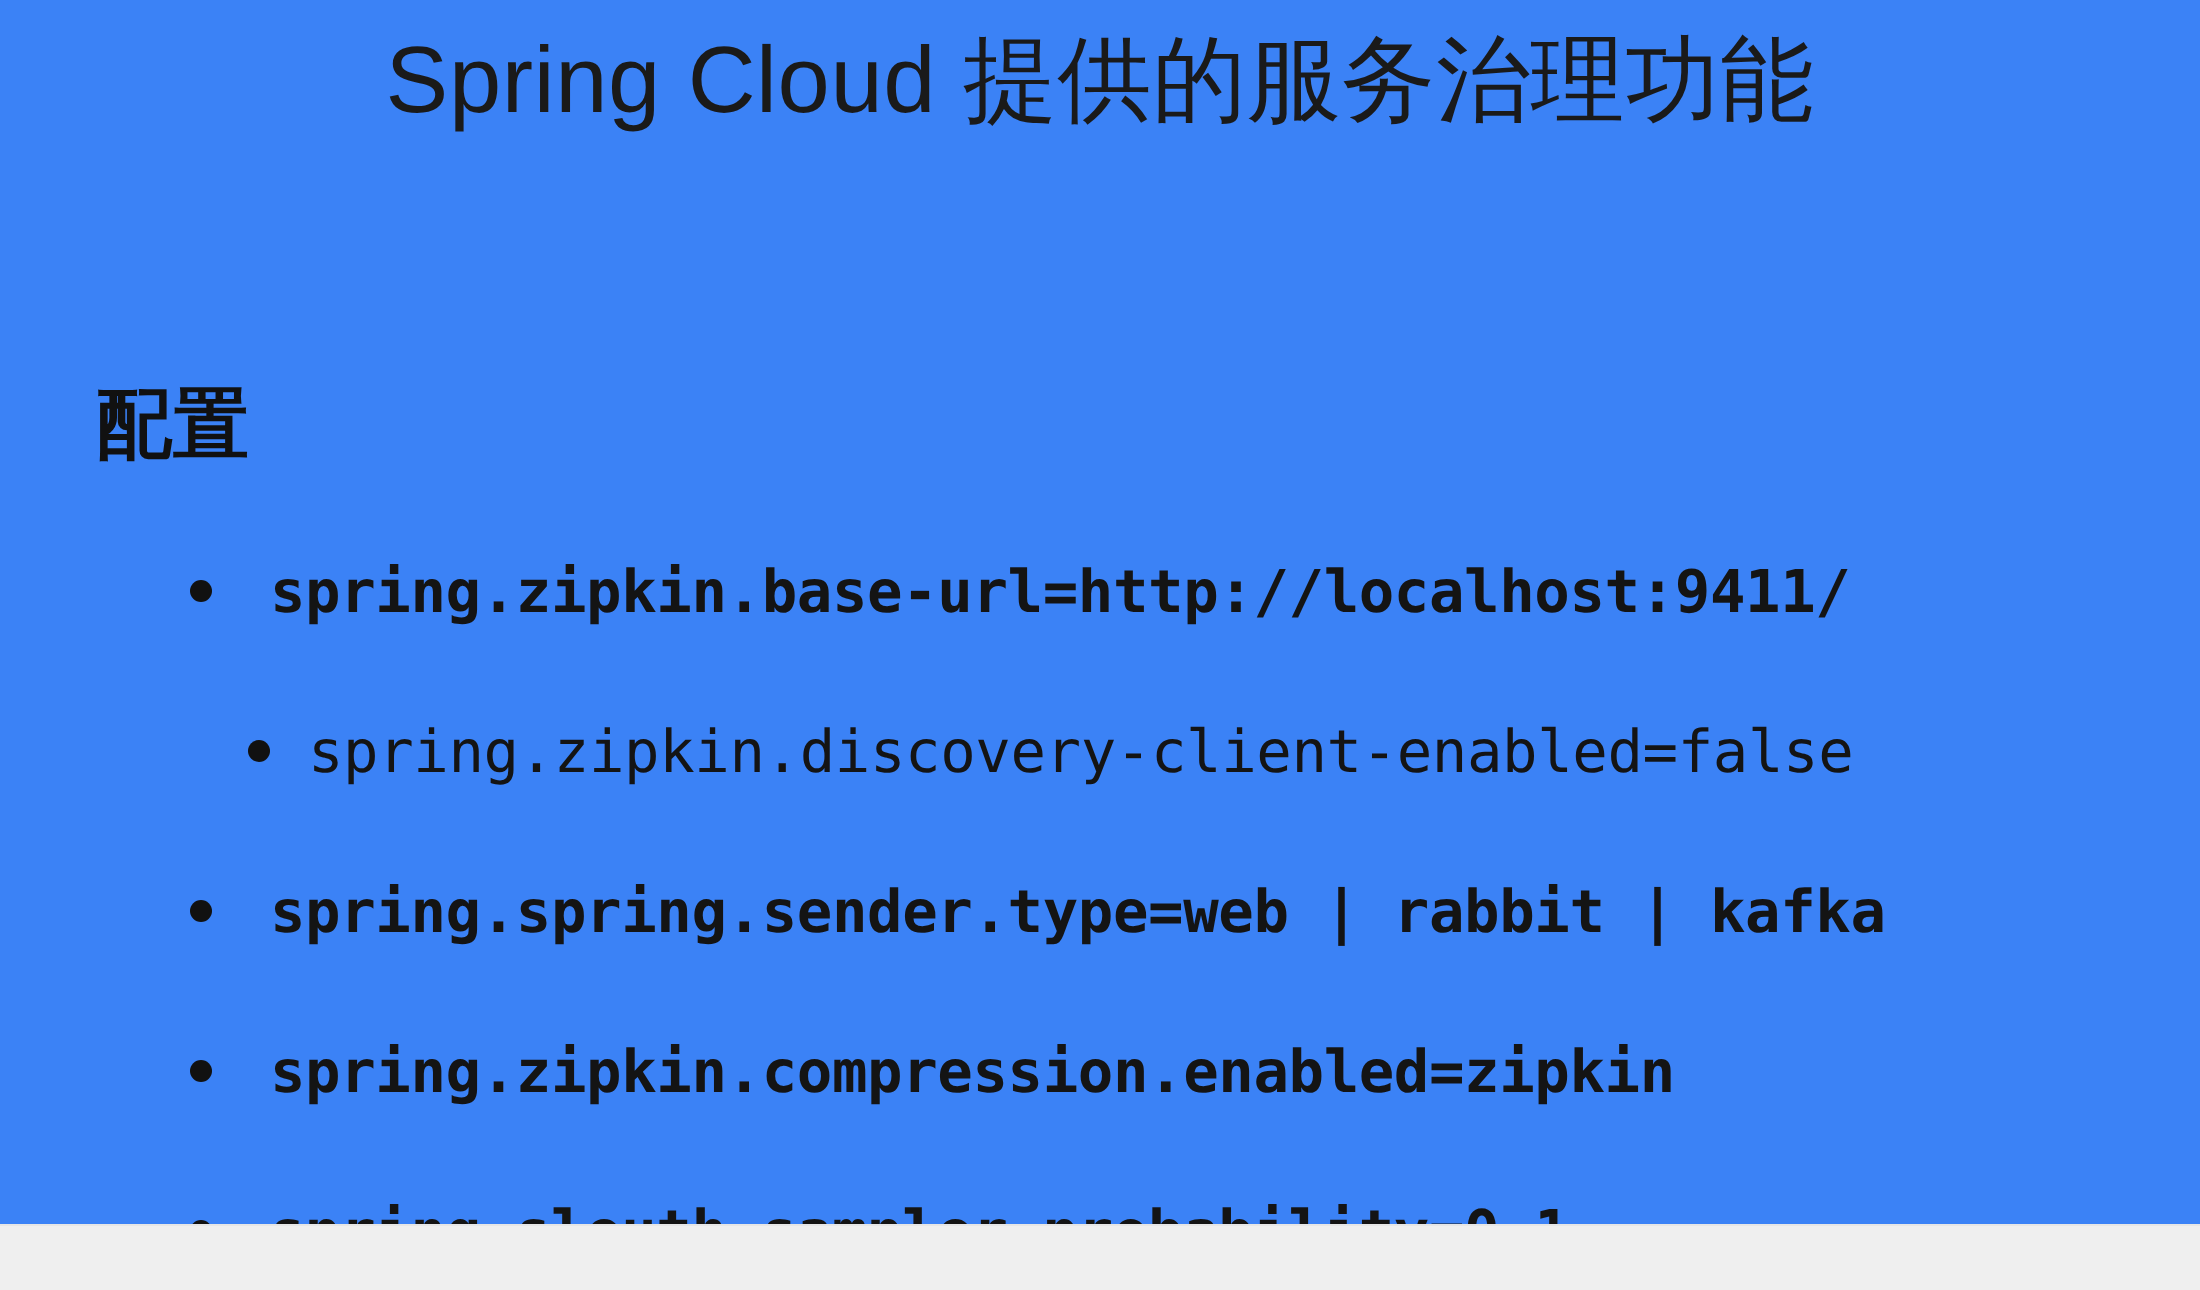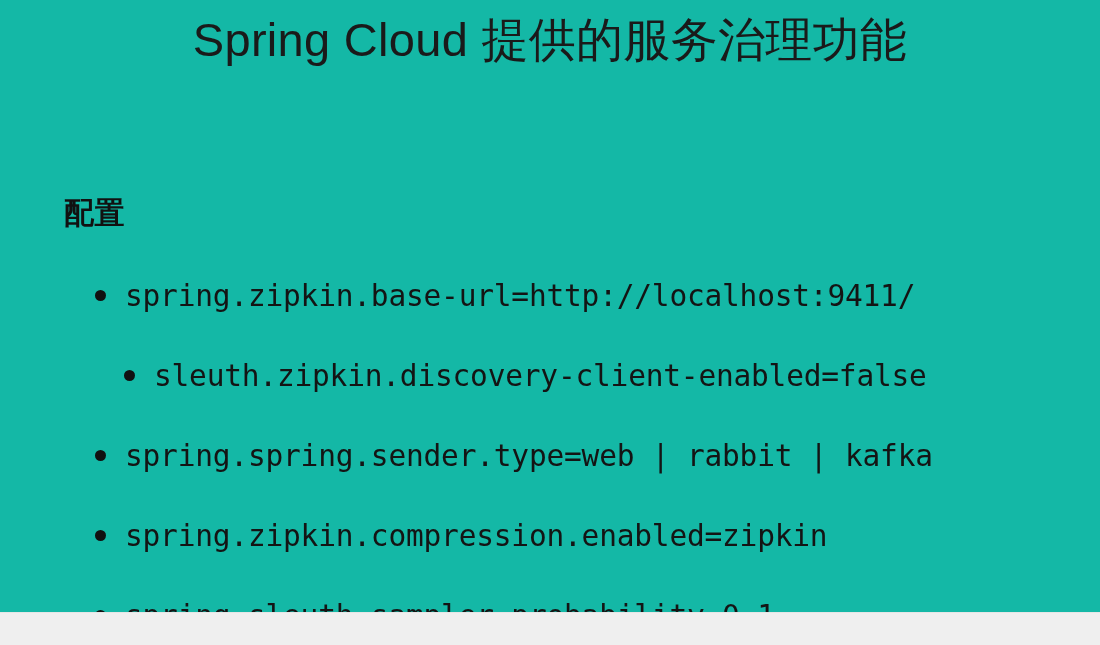--- a/index.html
+++ b/index.html
@@ -13,21 +13,21 @@
     font-family: "Liberation Sans", sans-serif;
     overflow: hidden;
     position: relative;
     -webkit-font-smoothing: antialiased;
   }
 
   
   .slide {
     position: absolute;
     inset: 0;
-    background: #14b8a6;
+    background: #3b82f6;
     padding-left: 24px;
   }
 
   
   .slide-title {
     position: absolute;
     top: 8px;
     left: 0;
     width: 1100px;
     text-align: center;
@@ -37,23 +37,23 @@
     line-height: 64px;
     letter-spacing: 0.3px;
     color: #1a1a1a;
     white-space: nowrap;
   }
 
   
   .section-heading {
     position: absolute;
     top: 192px;
-    left: 64px;
+    left: 48px;
     font-family: "Liberation Sans", sans-serif;
-    font-size: 30px;
+    font-size: 38px;
     font-weight: 700;
     line-height: 42px;
     color: #111111;
     letter-spacing: 0.5px;
   }
 
   
   .bullet-list {
     position: absolute;
     top: 268px;
@@ -83,21 +83,21 @@
     font-family: "DejaVu Sans Mono", "Liberation Mono", monospace;
     font-size: 29.5px;
     font-weight: 400;
     color: #141414;
     letter-spacing: -0.2px;
     white-space: pre;
   }
 
   
   .bullet-item.level-1 .bullet-dot { left: 95px; }
-  .bullet-item.level-1 .bullet-text { left: 125px; }
+  .bullet-item.level-1 .bullet-text { left: 135px; font-weight: bold; }
 
   
   .bullet-item.level-2 .bullet-dot { left: 124px; }
   .bullet-item.level-2 .bullet-text { left: 154px; }
 
   
   .bottom-bar {
     position: absolute;
     left: 0;
     bottom: 0;
@@ -118,21 +118,21 @@
 
   <div class="bullet-list">
 
     <div class="bullet-item level-1">
       <span class="bullet-dot"></span>
       <span class="bullet-text">spring.zipkin.base-url=http://localhost:9411/</span>
     </div>
 
     <div class="bullet-item level-2">
       <span class="bullet-dot"></span>
-      <span class="bullet-text">sleuth.zipkin.discovery-client-enabled=false</span>
+      <span class="bullet-text">spring.zipkin.discovery-client-enabled=false</span>
     </div>
 
     <div class="bullet-item level-1">
       <span class="bullet-dot"></span>
       <span class="bullet-text">spring.spring.sender.type=web | rabbit | kafka</span>
     </div>
 
     <div class="bullet-item level-1">
       <span class="bullet-dot"></span>
       <span class="bullet-text">spring.zipkin.compression.enabled=zipkin</span>

